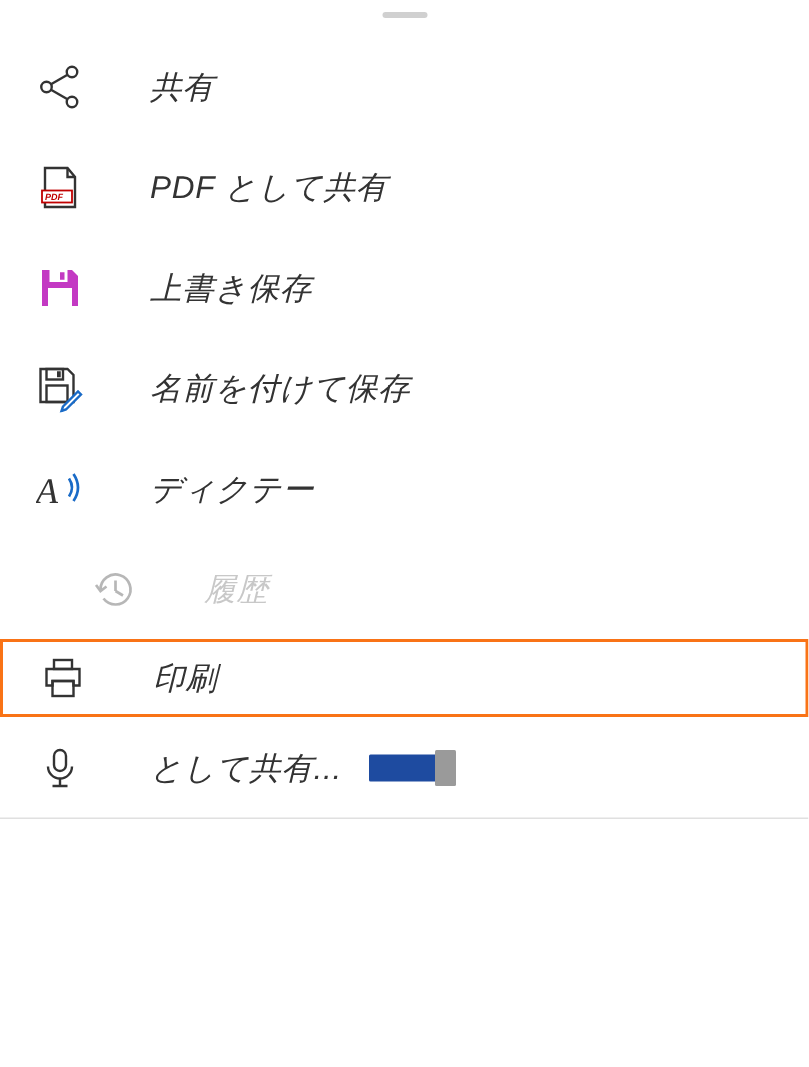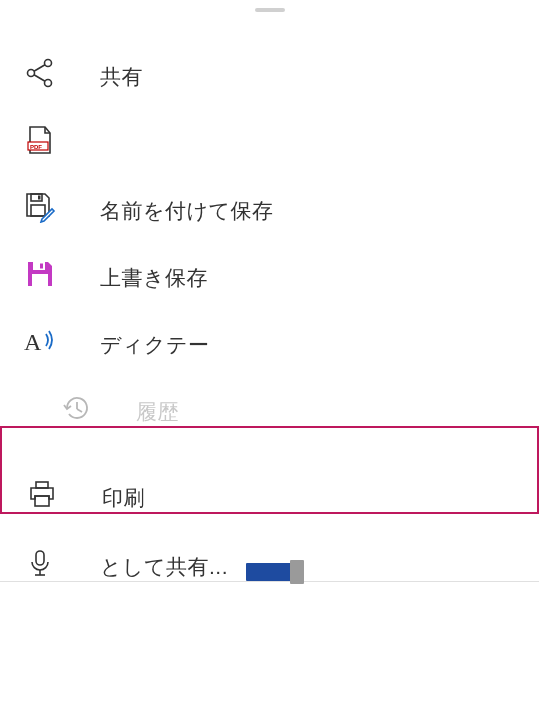--- a/index.html
+++ b/index.html
@@ -19,38 +19,39 @@
       height: 4px;
       background: #d0d0d0;
       border-radius: 2px;
       margin: 8px auto 12px;
     }
     .menu-list {
       list-style: none;
     }
     .menu-item {
       display: flex;
-      align-items: flex-end;
+      align-items: center;
       height: 67px;
       padding-left: 22px;
       cursor: pointer;
+      font-style: italic;
     }
     .menu-item.disabled {
       cursor: default;
       margin-left: 36px;
     }
     .menu-item.disabled .icon-wrap svg {
       opacity: 0.35;
     }
     .menu-item.disabled .label {
       color: #c8c8c8;
     }
     .menu-item.highlighted {
-      border: 2px solid #be185d;
-      height: 88px;
+      border: 2px solid #f97316;
+      height: 52px;
       margin-top: 0px;
     }
     .icon-wrap {
       width: 36px;
       height: 36px;
       display: flex;
       align-items: center;
       justify-content: center;
       flex-shrink: 0;
     }
@@ -111,49 +112,50 @@
 
   <li class="menu-item">
     <span class="icon-wrap">
       <svg width="30" height="30" viewBox="0 0 30 30">
         <path d="M5 2 H20 L25 8 V28 H5 Z" fill="none" stroke="#333" stroke-width="1.6"></path>
         <path d="M20 2 V8 H25" fill="none" stroke="#333" stroke-width="1.6"></path>
         <rect x="3" y="17" width="20" height="8" fill="#fff" stroke="#c00000" stroke-width="1.2"></rect>
         <text x="5" y="23.5" font-size="6" fill="#c00000" font-family="Arial" font-weight="bold">PDF</text>
       </svg>
     </span>
+    <span class="label">PDF として共有</span>
+  </li>
+
+  <li class="menu-item">
+    <span class="icon-wrap">
+      <svg width="30" height="30" viewBox="0 0 30 30">
+        <path d="M3 3 H23 L27 7 V27 H3 Z" fill="#c339c3" stroke="#c339c3" stroke-width="0"></path>
+        <rect x="8" y="3" width="12" height="8" fill="#fff"></rect>
+        <rect x="15" y="4.5" width="3" height="5" fill="#c339c3"></rect>
+        <rect x="7" y="15" width="16" height="12" fill="#fff"></rect>
+      </svg>
+    </span>
+    <span class="label">上書き保存</span>
   </li>
 
   <li class="menu-item">
     <span class="icon-wrap">
       <svg width="32" height="32" viewBox="0 0 32 32">
         <path d="M3 3 H21 L25 7 V25 H3 Z" fill="none" stroke="#333" stroke-width="1.6"></path>
         <rect x="7" y="3" width="11" height="7" fill="none" stroke="#333" stroke-width="1.6"></rect>
         <rect x="14" y="4.5" width="2.5" height="4" fill="#333"></rect>
         <rect x="7" y="14" width="14" height="11" fill="none" stroke="#333" stroke-width="1.6"></rect>
         <path d="M18 28 L28 18 L30 20 L20 30 L17 31 Z" fill="#fff" stroke="#1a6bc7" stroke-width="1.6"></path>
       </svg>
     </span>
     <span class="label">名前を付けて保存</span>
   </li>
 
   <li class="menu-item">
     <span class="icon-wrap">
-      <svg width="30" height="30" viewBox="0 0 30 30">
-        <path d="M3 3 H23 L27 7 V27 H3 Z" fill="#c339c3" stroke="#c339c3" stroke-width="0"></path>
-        <rect x="8" y="3" width="12" height="8" fill="#fff"></rect>
-        <rect x="15" y="4.5" width="3" height="5" fill="#c339c3"></rect>
-        <rect x="7" y="15" width="16" height="12" fill="#fff"></rect>
-      </svg>
-    </span>
-    <span class="label">上書き保存</span>
-  </li>
-
-  <li class="menu-item">
-    <span class="icon-wrap">
       <svg width="32" height="30" viewBox="0 0 32 30">
         <text x="0" y="24" font-size="24" fill="#333" font-family="Times" font-weight="normal">A</text>
         <path d="M22 8 Q26 14 22 20" fill="none" stroke="#1a6bc7" stroke-width="1.8"></path>
         <path d="M25 5 Q31 14 25 23" fill="none" stroke="#1a6bc7" stroke-width="1.8"></path>
       </svg>
     </span>
     <span class="label">ディクテー</span>
   </li>
 
 

